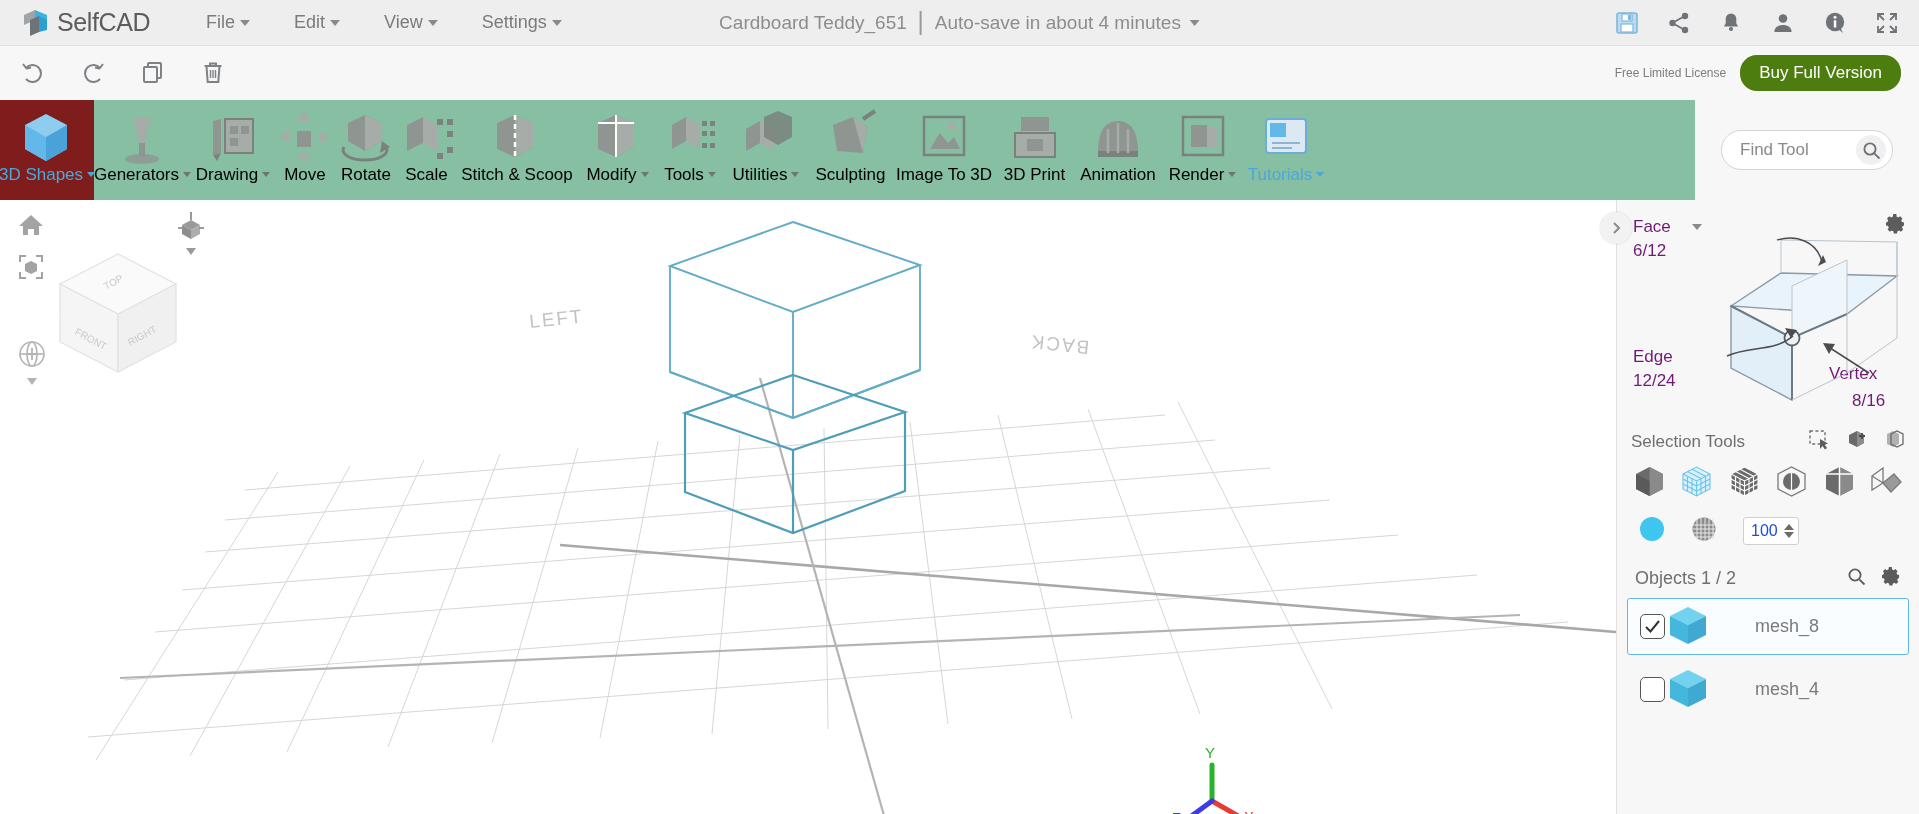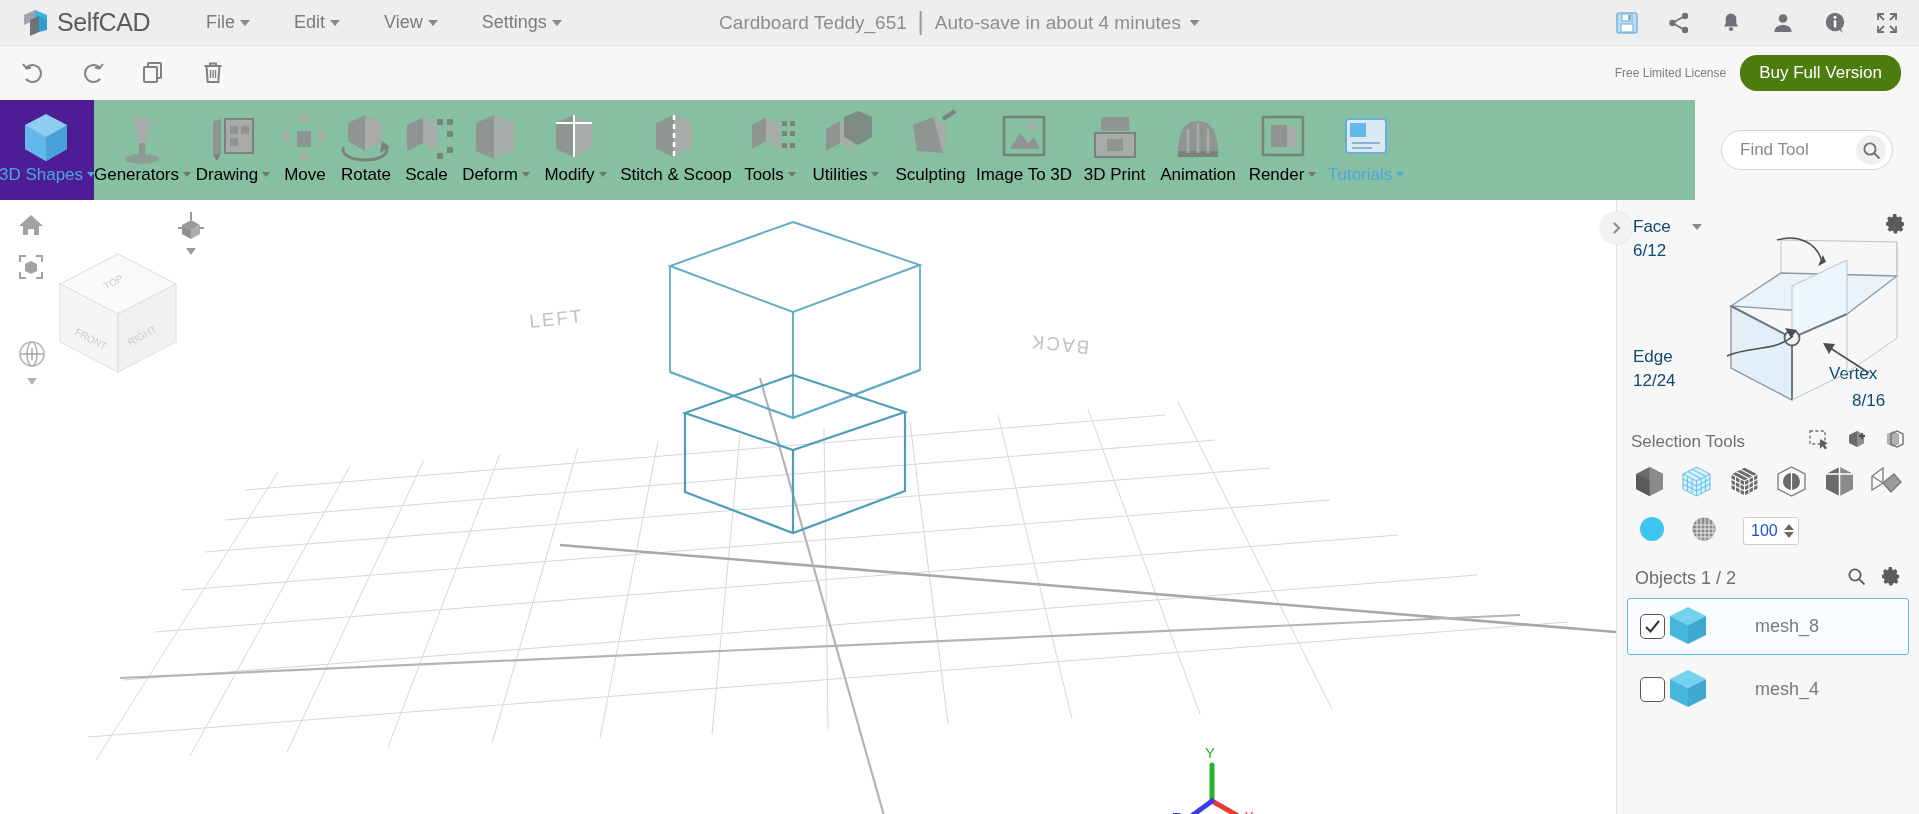--- a/index.html
+++ b/index.html
@@ -58,21 +58,21 @@
 
   
   .toolbar {
     position:absolute; top:100px; left:0; width:1695px; height:100px;
     background:#86bfa2; display:flex; align-items:stretch;
   }
   .tool {
     display:flex; flex-direction:column; align-items:center; justify-content:flex-start;
     padding-top:8px; cursor:pointer; position:relative; min-width:0;
   }
-  .tool.active { background:#4c1d95; }
+  .tool.active { background:#7f1d1d; }
   .tool-ico { height:58px; display:flex; align-items:center; justify-content:center; }
   .tool-lbl {
     font-size:17px; color:#000000; white-space:nowrap; display:flex; align-items:center;
     padding:0 7px; line-height:1;
   }
   .tool.active .tool-lbl { color:#4aa8dd; }
   .tool-lbl .caret { border-top-color:#6f7670; border-left-width:4px; border-right-width:4px; border-top-width:5px; margin-left:4px;}
   .tool.active .tool-lbl .caret { border-top-color:#4aa8dd; }
 
   
@@ -108,21 +108,21 @@
     background:#f2f2f2; border-radius:50%; display:flex; align-items:center; justify-content:center;
     cursor:pointer; z-index:8; box-shadow:0 0 2px rgba(0,0,0,.15);
   }
 
   
   .rightpanel {
     position:absolute; top:200px; left:1616px; width:303px; height:614px;
     background:#f7f7f7; border-left:1px solid #e0e0e0;
   }
   .fev-box { position:relative; width:303px; height:225px; }
-  .fev-label { position:absolute; font-size:17px; color:#0c4a6e; line-height:1.32; }
+  .fev-label { position:absolute; font-size:17px; color:#701a75; line-height:1.32; }
   .fev-gear { position:absolute; right:14px; top:14px; cursor:pointer; }
   .fev-mode { display:flex; align-items:center; gap:16px; }
 
   .sel-head {
     display:flex; align-items:center; padding:0 14px; height:34px; justify-content:space-between;
   }
   .sel-title { font-size:17px; color:#6f6f6f; }
   .sel-head-icons { display:flex; align-items:center; gap:15px; }
   .sel-row {
     display:flex; align-items:center; justify-content:space-between; padding:6px 16px 0 16px;
@@ -361,55 +361,43 @@
             <rect x="48" y="10" width="6" height="6" fill="#7b827d"></rect>
             <rect x="48" y="22" width="6" height="6" fill="#7b827d"></rect>
             <rect x="48" y="38" width="6" height="6" fill="#7b827d"></rect>
             <rect x="38" y="44" width="6" height="6" fill="#7b827d"></rect>
           </svg>
         </div>
         <div class="tool-lbl">
           <span>Scale</span>
         </div>
       </div>
-      <div class="tool" style="width: 80px;">
-        <div class="tool-ico">
-          <svg width="56" height="56" viewBox="0 0 56 56">
-            <polygon points="8,14 26,6 46,14 46,40 26,50 8,42" fill="#8f9691"></polygon>
-            <polygon points="26,6 46,14 46,40 26,50" fill="#a6aca8"></polygon>
-          </svg>
-        </div>
-        <div class="tool-lbl">
-          <span>Deform</span>
-          <span class="caret"></span>
+      <div class="tool" style="width: 122px;">
+        <div class="tool-ico">
+          <svg width="56" height="56" viewBox="0 0 56 56">
+            <polygon points="8,14 26,6 44,14 44,38 26,48 8,40" fill="#8f9691"></polygon>
+            <polygon points="26,6 44,14 44,38 26,48" fill="#a6aca8"></polygon>
+            <path d="M26 6 L26 48" stroke="#fff" stroke-width="2.5" stroke-dasharray="5 4"></path>
+          </svg>
+        </div>
+        <div class="tool-lbl">
+          <span>Stitch &amp; Scoop</span>
         </div>
       </div>
       <div class="tool" style="width: 79px;">
         <div class="tool-ico">
           <svg width="56" height="56" viewBox="0 0 56 56">
             <polygon points="8,14 26,6 44,14 44,38 26,48 8,40" fill="#8f9691"></polygon>
             <polygon points="26,6 44,14 44,38 26,48" fill="#a6aca8"></polygon>
             <path d="M26 6 L26 48 M8 14 L44 14" stroke="#fff" stroke-width="2"></path>
           </svg>
         </div>
         <div class="tool-lbl">
           <span>Modify</span>
           <span class="caret"></span>
-        </div>
-      </div>
-      <div class="tool" style="width: 122px;">
-        <div class="tool-ico">
-          <svg width="56" height="56" viewBox="0 0 56 56">
-            <polygon points="8,14 26,6 44,14 44,38 26,48 8,40" fill="#8f9691"></polygon>
-            <polygon points="26,6 44,14 44,38 26,48" fill="#a6aca8"></polygon>
-            <path d="M26 6 L26 48" stroke="#fff" stroke-width="2.5" stroke-dasharray="5 4"></path>
-          </svg>
-        </div>
-        <div class="tool-lbl">
-          <span>Stitch &amp; Scoop</span>
         </div>
       </div>
       <div class="tool" style="width: 66px;">
         <div class="tool-ico">
           <svg width="56" height="56" viewBox="0 0 56 56">
             <polygon points="10,16 24,8 24,32 10,40" fill="#8f9691"></polygon>
             <polygon points="24,8 38,16 38,40 24,32" fill="#a6aca8"></polygon>
             <g fill="#7b827d">
               <rect x="40" y="12" width="5" height="5"></rect>
               <rect x="48" y="12" width="5" height="5"></rect>

